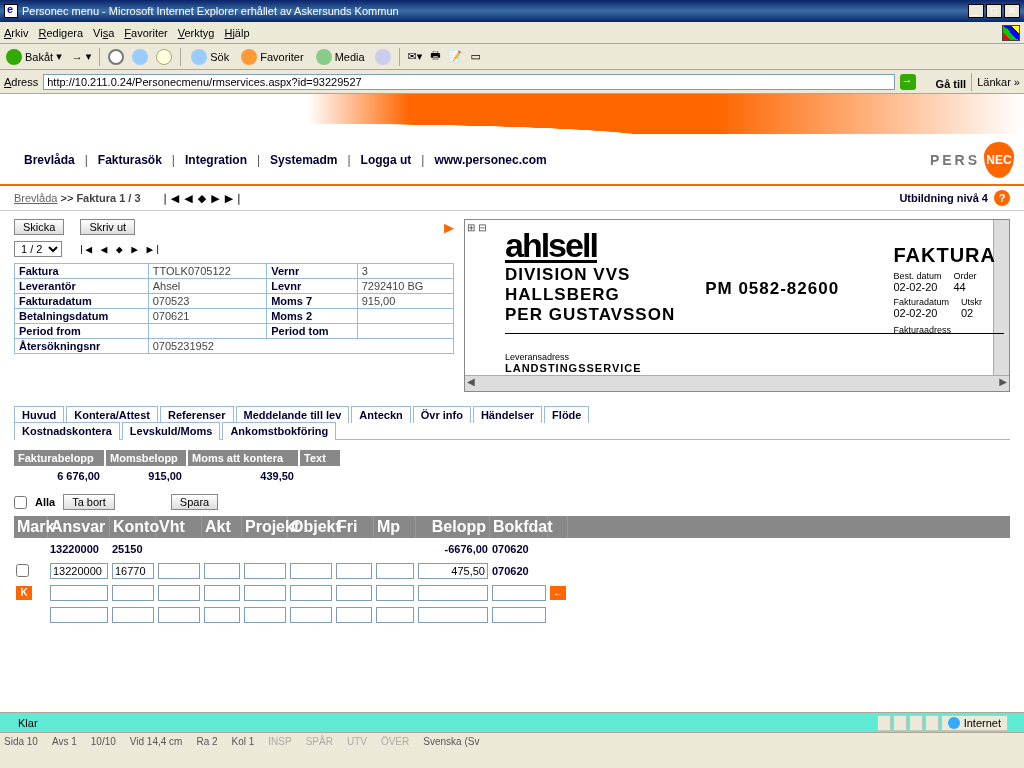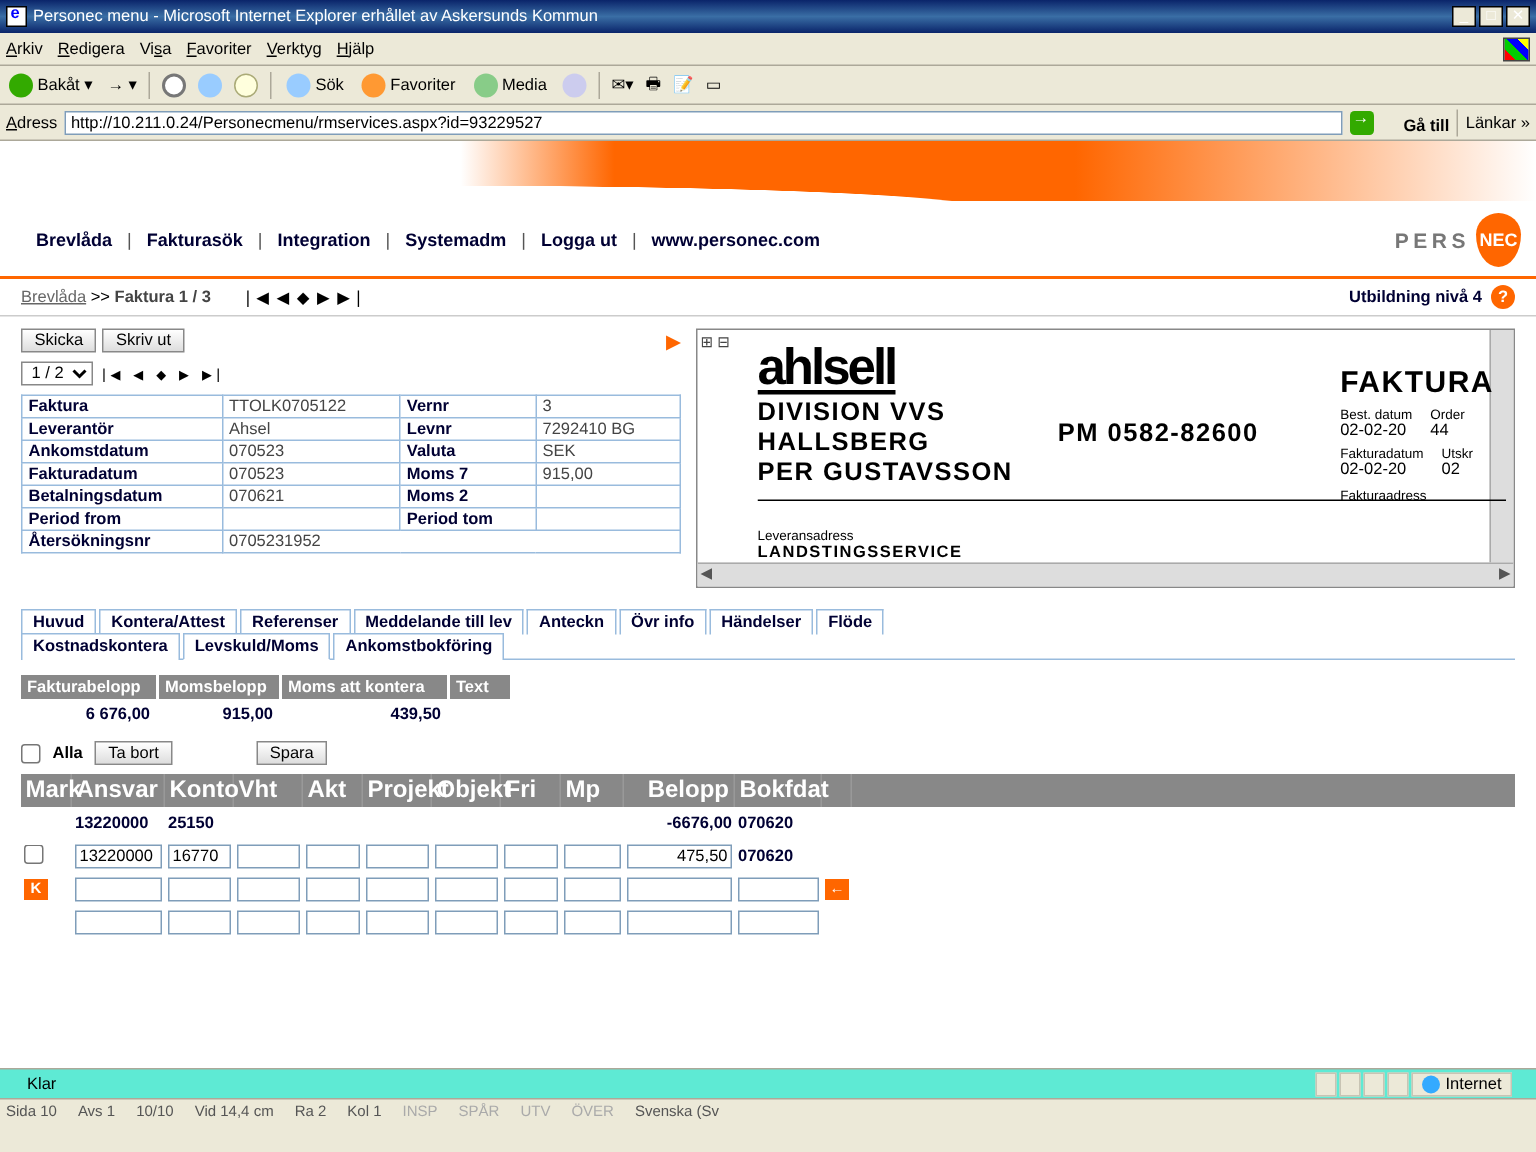--- a/index.html
+++ b/index.html
@@ -56,21 +56,21 @@
   .breadcrumb a { color:#666; }
   .breadcrumb b { color:#444; }
   .breadcrumb .pager { margin-left:20px; color:#000; letter-spacing:1px; }
   .breadcrumb .right { margin-left:auto; color:#003; font-weight:bold; display:flex; align-items:center; gap:6px; }
   .helpico { width:16px; height:16px; border-radius:50%; background:#f60; color:#fff; text-align:center; line-height:16px; font-weight:bold; }
 
   .workspace { display:flex; padding:8px 14px 4px 14px; gap:10px; }
   .leftpanel { width:440px; }
   .rightpanel { flex:1; }
 
-  .btnbar { display:flex; align-items:center; gap:4px; margin-bottom:6px; }
+  .btnbar { display:flex; align-items:center; gap:16px; margin-bottom:6px; }
   .formbtn { background: linear-gradient(to bottom, #fff, #ddd); border:1px solid #888; padding:1px 8px; font-size:11px; font-family:inherit; }
   .pageselect { background:#fff; border:1px solid #888; font-size:11px; padding:0px 2px; }
   .pagerarrows { font-family: monospace; letter-spacing:1px; }
   .flagico { color:#f60; font-size:13px; }
 
   .infotable { border:1px solid #9bd; border-collapse:collapse; font-size:11px; width:100%; }
   .infotable td { border:1px solid #9bd; padding:1px 4px; }
   .infotable .lbl { color:#003; font-weight:bold; }
   .infotable .val { color:#444; }
 
@@ -234,26 +234,20 @@
               <td class="lbl">Faktura</td>
               <td class="val">TTOLK0705122</td>
               <td class="lbl">Vernr</td>
               <td class="val">3</td>
             </tr>
         <tr>
               <td class="lbl">Leverantör</td>
               <td class="val">Ahsel</td>
               <td class="lbl">Levnr</td>
               <td class="val">7292410 BG</td>
-            </tr>
-        <tr>
-              <td class="lbl">Ankomstdatum</td>
-              <td class="val">070523</td>
-              <td class="lbl">Valuta</td>
-              <td class="val">SEK</td>
             </tr>
         <tr>
               <td class="lbl">Fakturadatum</td>
               <td class="val">070523</td>
               <td class="lbl">Moms 7</td>
               <td class="val">915,00</td>
             </tr>
         <tr>
               <td class="lbl">Betalningsdatum</td>
               <td class="val">070621</td>

